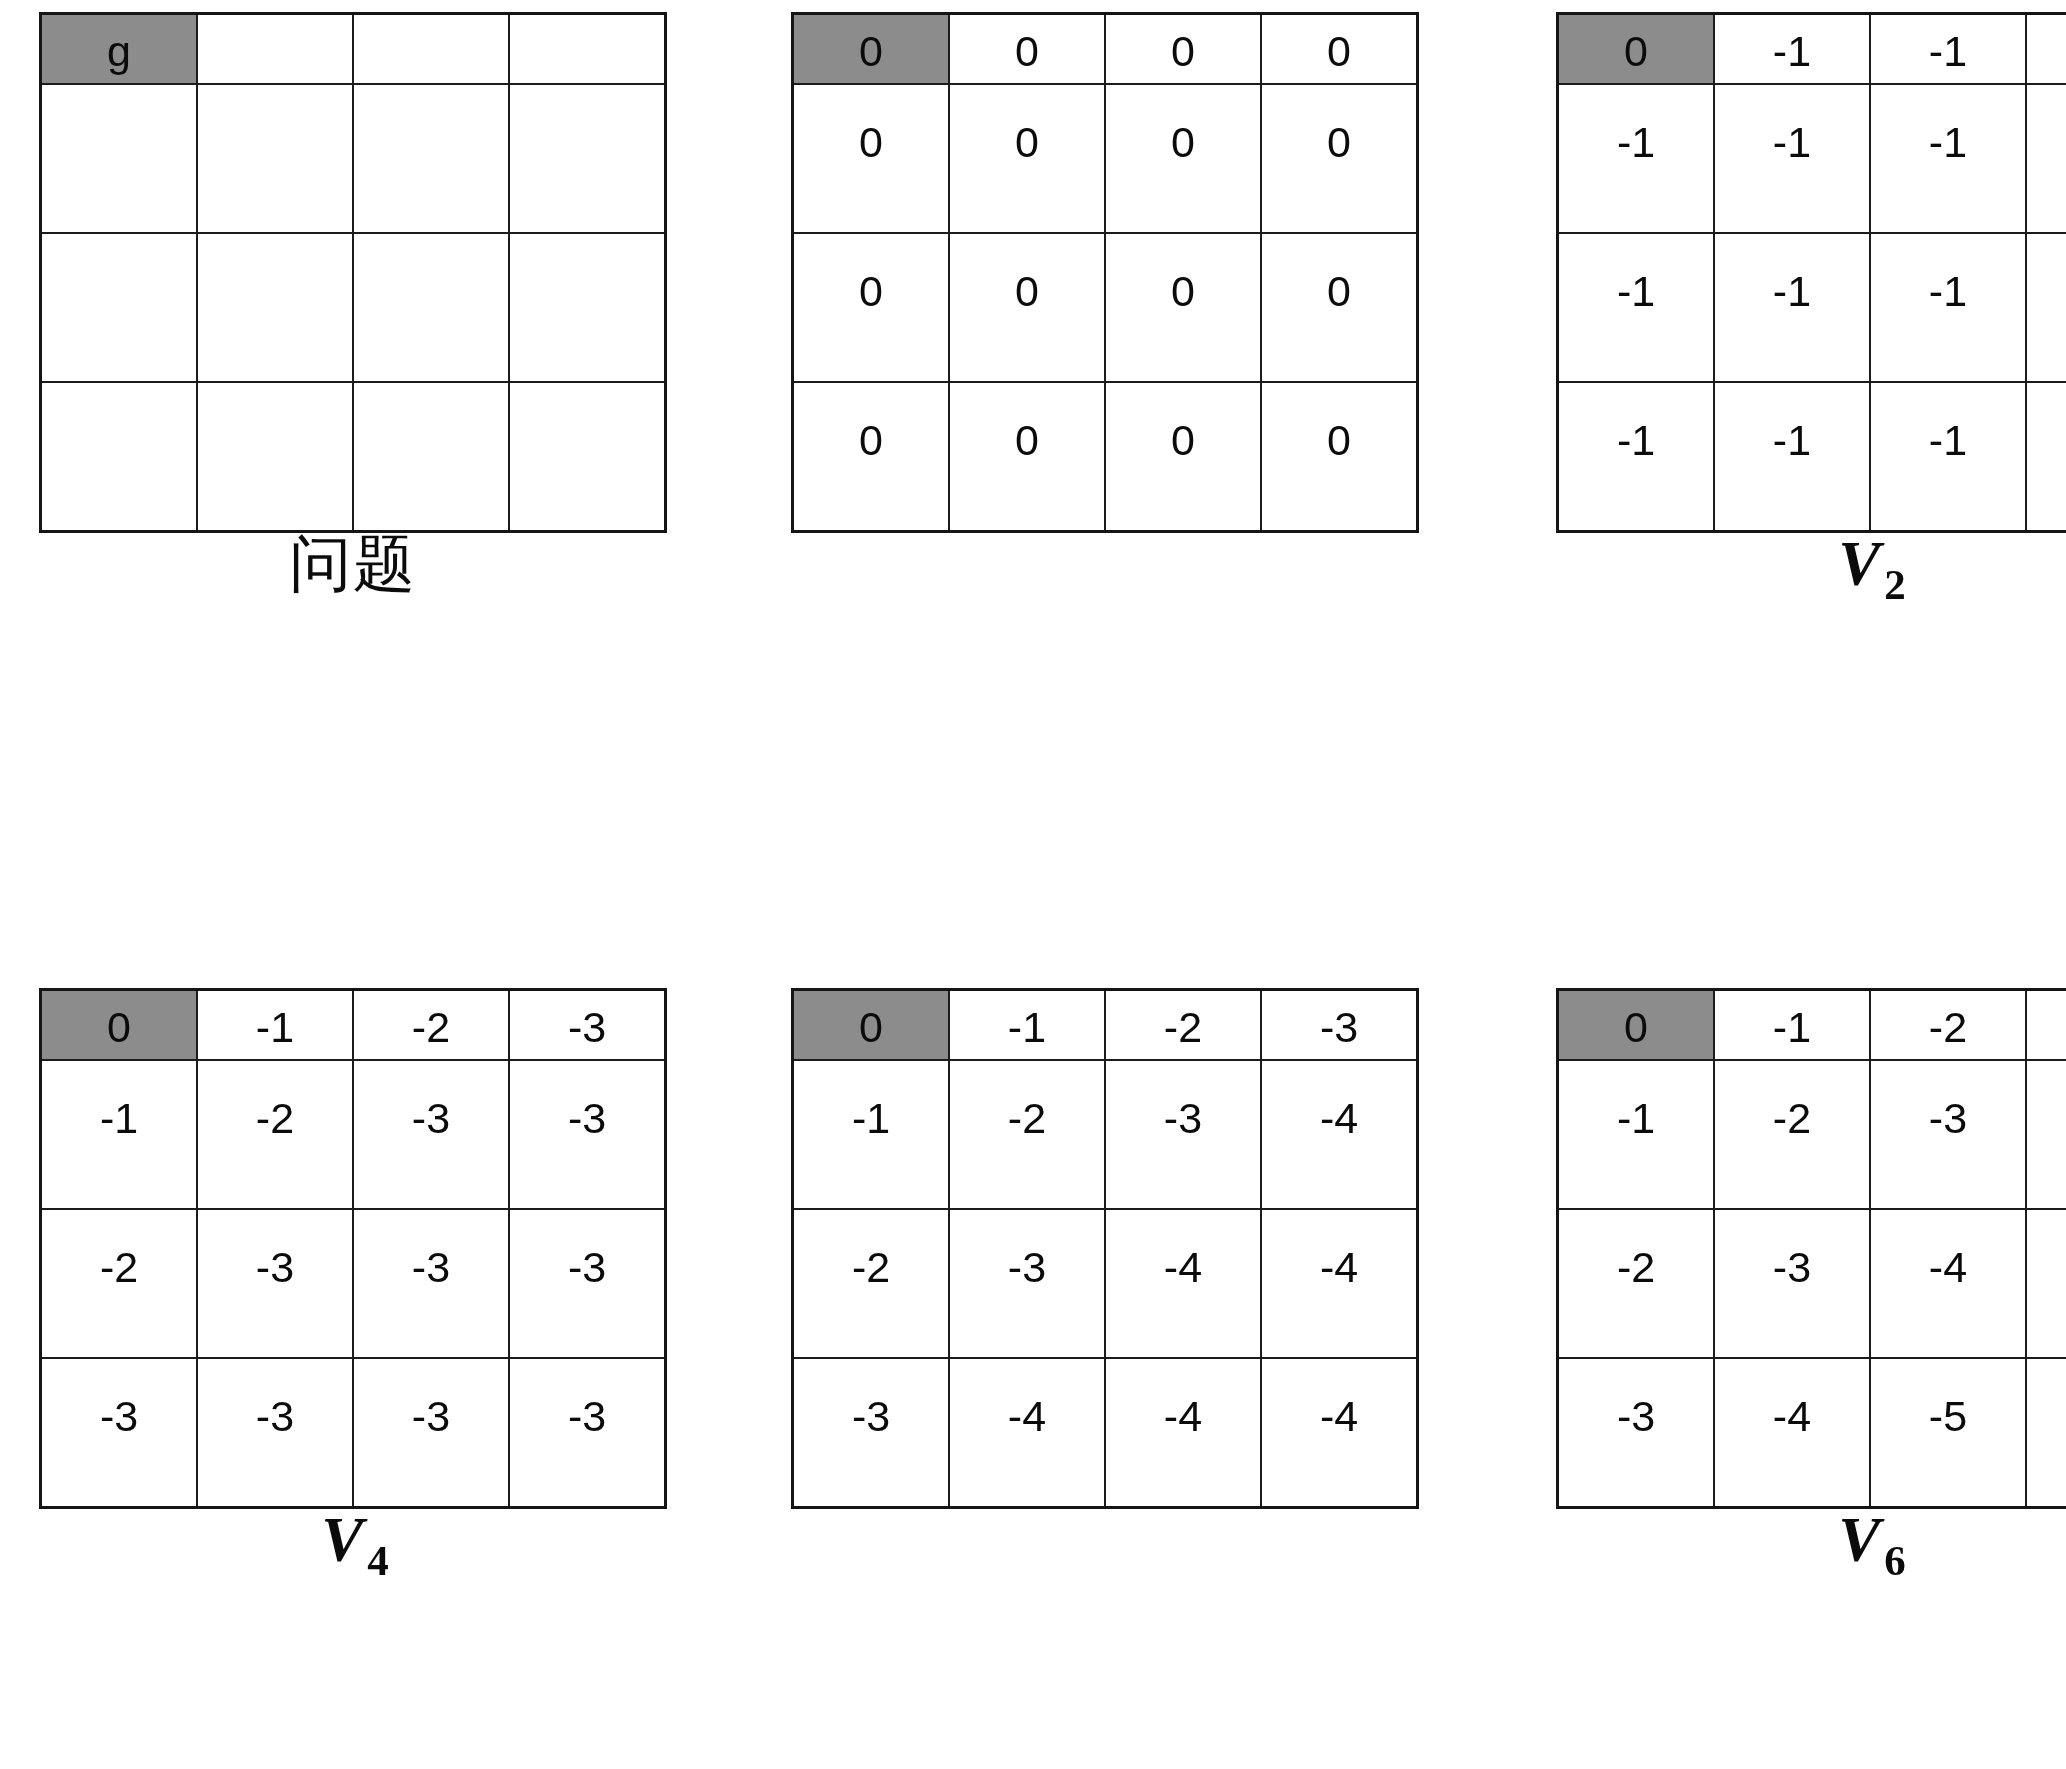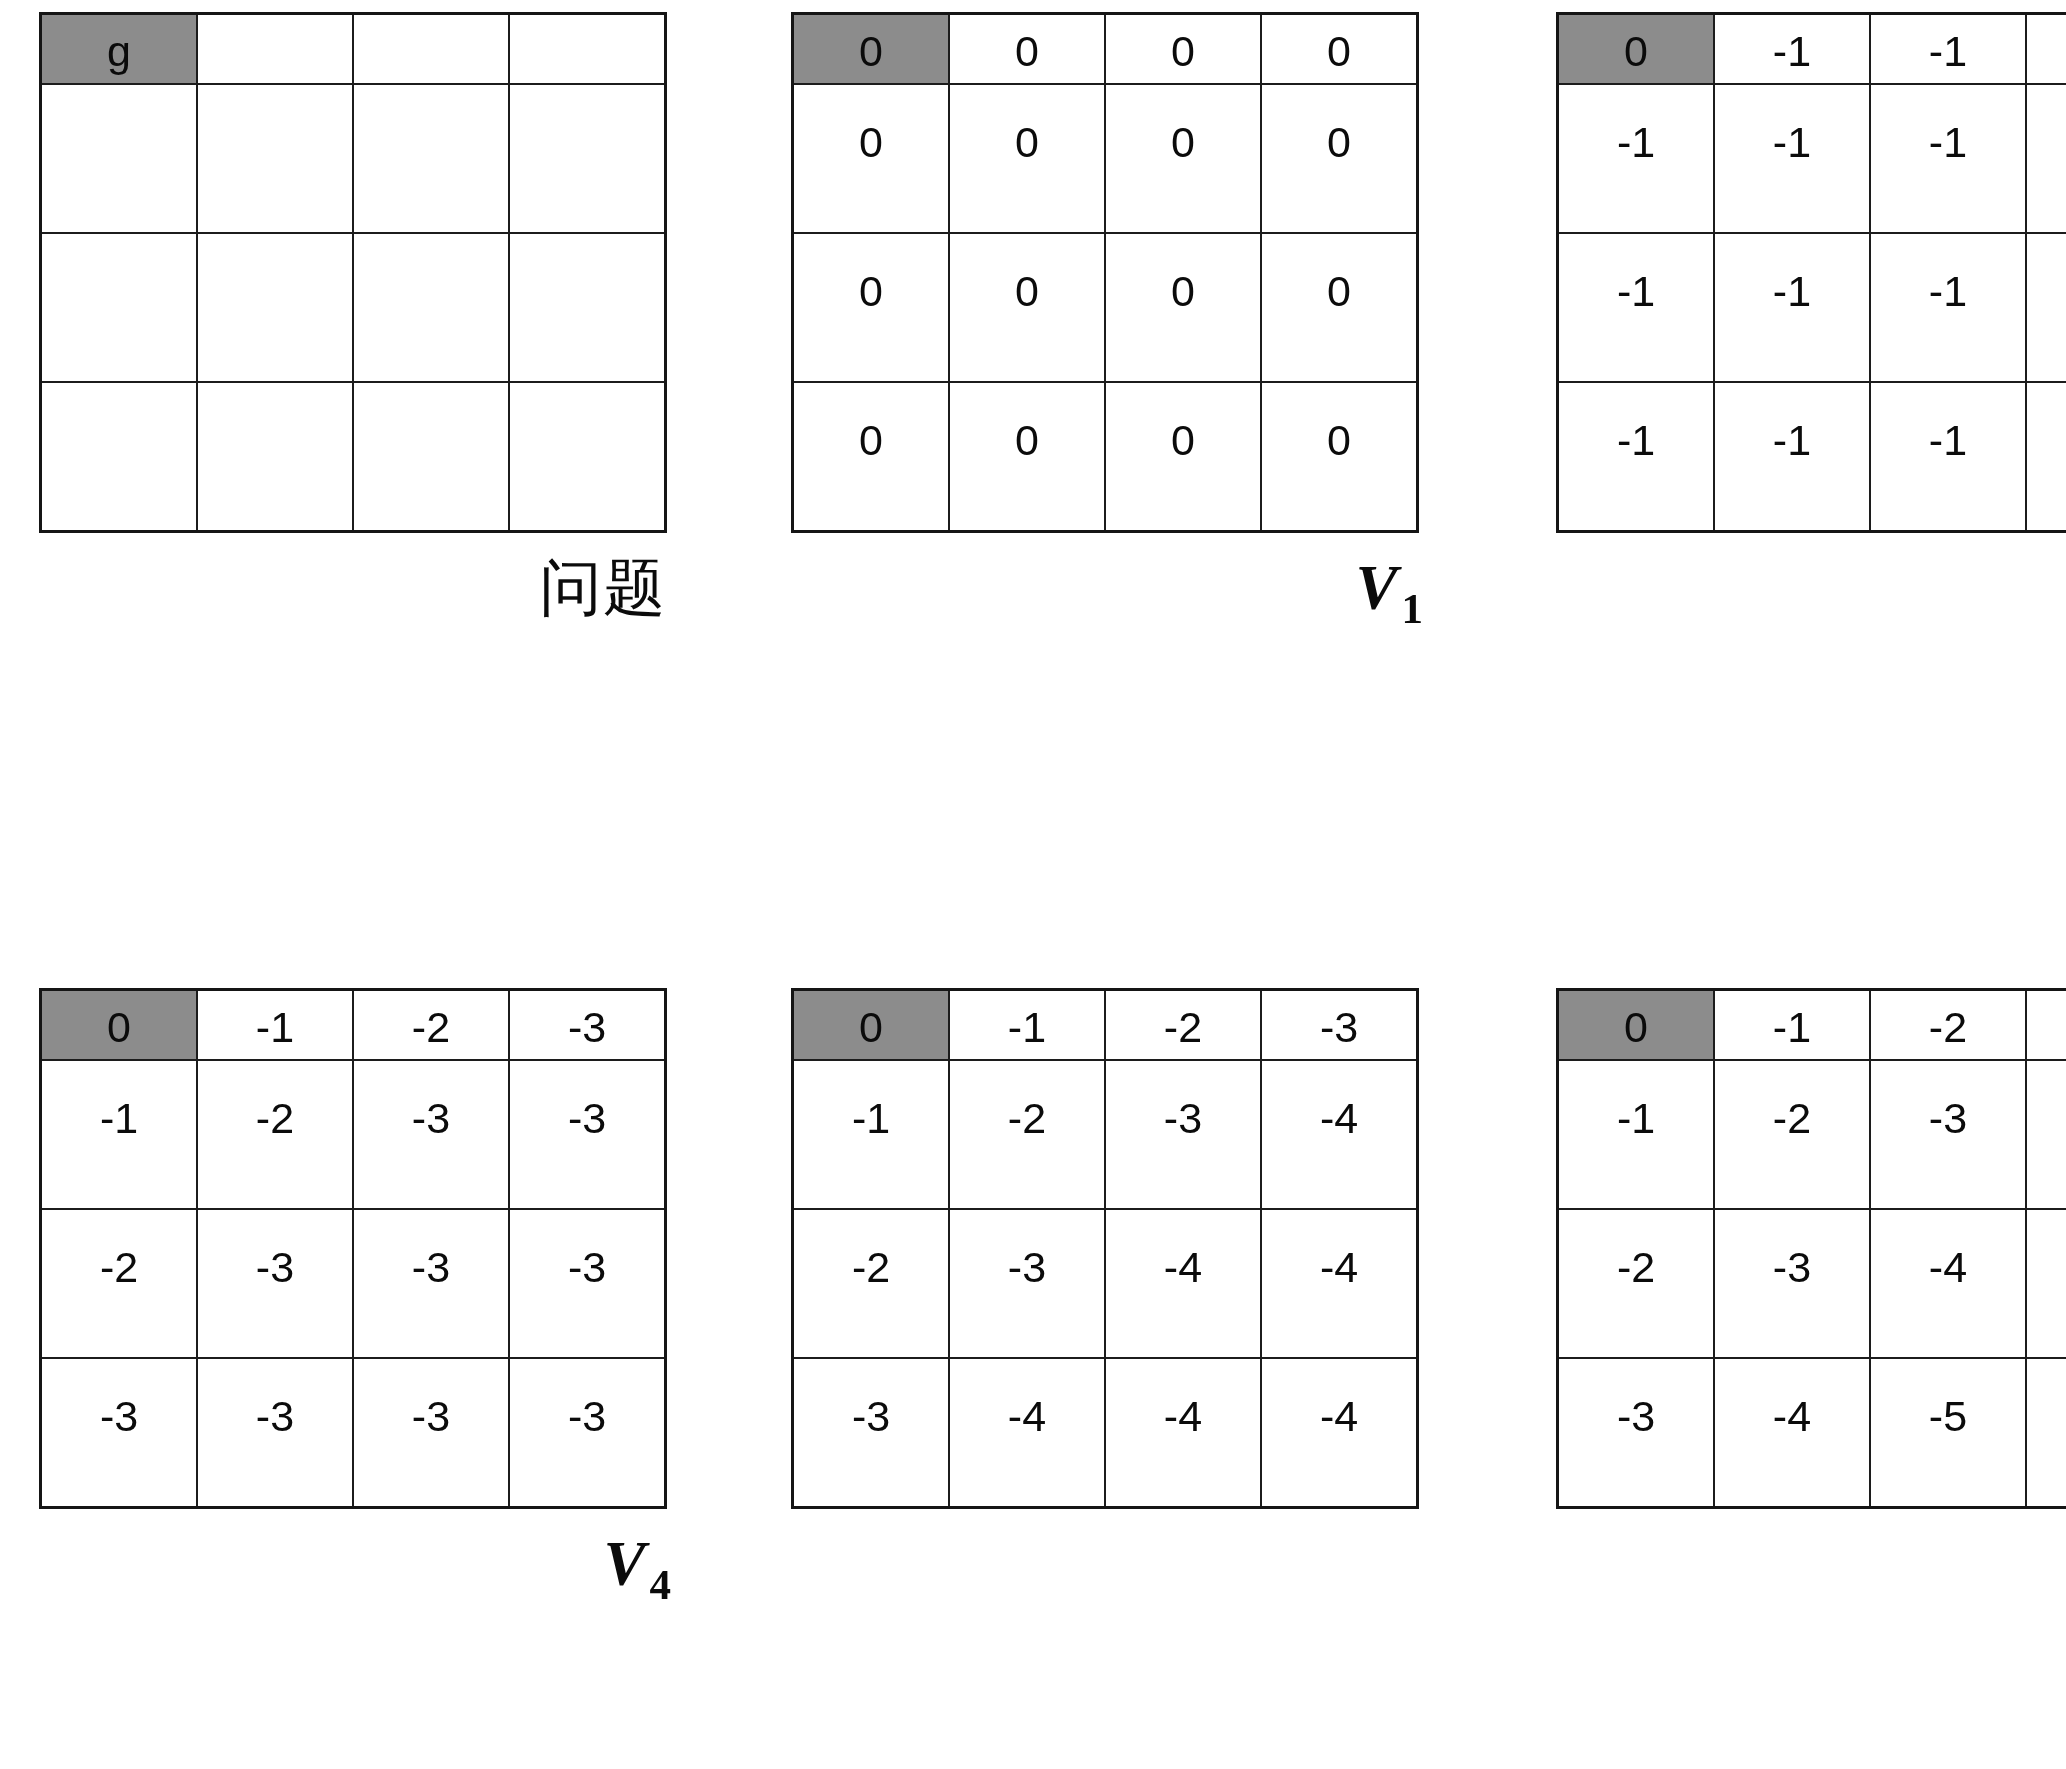--- a/index.html
+++ b/index.html
@@ -66,23 +66,22 @@
   }
   .grid td.shaded {
     background: #8c8c8c;
   }
   .grid td.empty {
     color: transparent;
   }
 
   
   .caption {
-    margin-top: 24px;
     width: 628px;
-    text-align: right;
+    text-align: center;
     height: 95px;
     line-height: 1;
   }
   .caption .cjk {
     font-family: "DejaVu Serif", "Liberation Serif", serif;
     font-size: 62px;
     font-weight: 400;
     color: #0b0b0b;
     letter-spacing: 1.7px;
   }
@@ -161,21 +160,20 @@
             <td>0</td>
           </tr>
           <tr class="row-3">
             <td>0</td>
             <td>0</td>
             <td>0</td>
             <td>0</td>
           </tr>
         </tbody>
       </table>
-      <div class="caption"><span class="vsym">V</span><span class="vsub">1</span></div>
     </div>
     <div class="panel r1 c3">
       <table class="grid">
         <tbody>
           <tr class="row-0">
             <td class="shaded">0</td>
             <td>-1</td>
             <td>-1</td>
             <td>-1</td>
           </tr>

